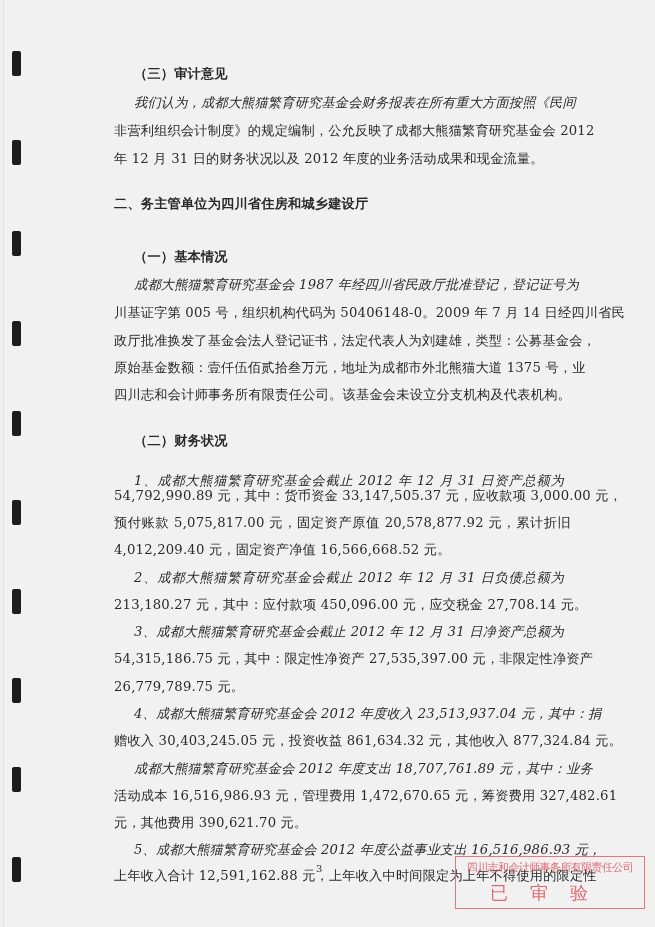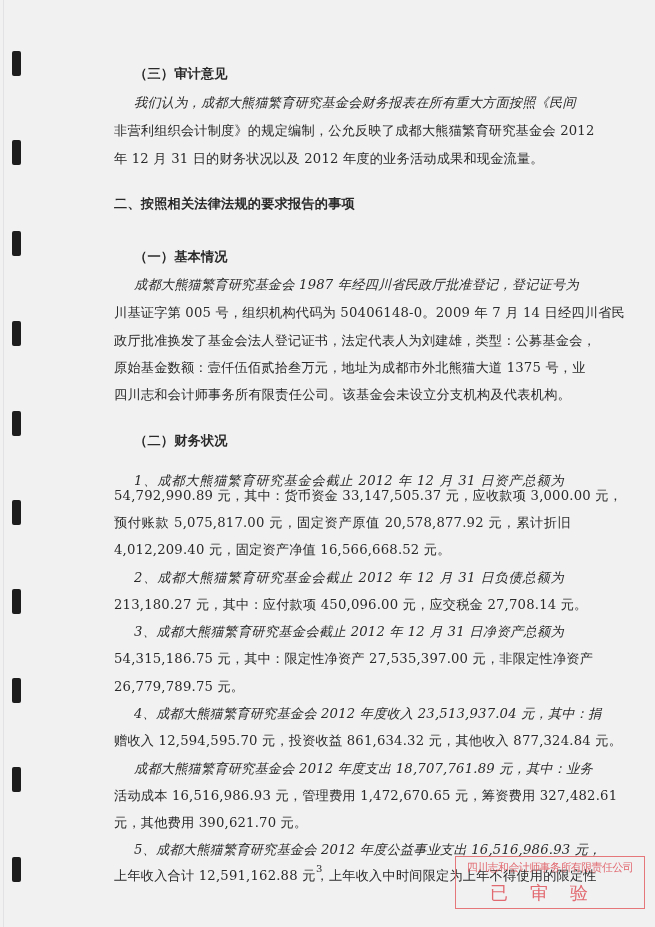--- a/index.html
+++ b/index.html
@@ -62,21 +62,21 @@
   <div class="hole" style="top:857px"></div>
 </div>
 
 <div>
   <div class="line subheading" style="top:66px">（三）审计意见</div>
 
   <div class="line indent justify" style="top:95px">我们认为，成都大熊猫繁育研究基金会财务报表在所有重大方面按照《民间</div>
   <div class="line justify" style="top:123px">非营利组织会计制度》的规定编制，公允反映了成都大熊猫繁育研究基金会 2012</div>
   <div class="line" style="top:151px">年 12 月 31 日的财务状况以及 2012 年度的业务活动成果和现金流量。</div>
 
-  <div class="line heading" style="top:196px">二、按照相关法律法规的要求报告的事项</div>
+  <div class="line heading" style="top:196px">二、务主管单位为四川省住房和城乡建设厅</div>
 
   <div class="line subheading" style="top:249px">（一）基本情况</div>
   <div class="line indent justify" style="top:277px">成都大熊猫繁育研究基金会 1987 年经四川省民政厅批准登记，登记证号为</div>
   <div class="line justify" style="top:305px">川基证字第 005 号，组织机构代码为 50406148-0。2009 年 7 月 14 日经四川省民</div>
   <div class="line justify" style="top:333px">政厅批准换发了基金会法人登记证书，法定代表人为刘建雄，类型：公募基金会，</div>
   <div class="line justify" style="top:360px">原始基金数额：壹仟伍佰贰拾叁万元，地址为成都市外北熊猫大道 1375 号，业</div>
   <div class="line justify" style="top:387px">四川志和会计师事务所有限责任公司。该基金会未设立分支机构及代表机构。</div>
 
   <div class="line subheading" style="top:433px">（二）财务状况</div>
 
@@ -86,21 +86,21 @@
   <div class="line" style="top:542px">4,012,209.40 元，固定资产净值 16,566,668.52 元。</div>
 
   <div class="line indent justify" style="top:570px">2、成都大熊猫繁育研究基金会截止 2012 年 12 月 31 日负债总额为</div>
   <div class="line" style="top:597px">213,180.27 元，其中：应付款项 450,096.00 元，应交税金 27,708.14 元。</div>
 
   <div class="line indent justify" style="top:624px">3、成都大熊猫繁育研究基金会截止 2012 年 12 月 31 日净资产总额为</div>
   <div class="line justify" style="top:651px">54,315,186.75 元，其中：限定性净资产 27,535,397.00 元，非限定性净资产</div>
   <div class="line" style="top:679px">26,779,789.75 元。</div>
 
   <div class="line indent justify" style="top:706px">4、成都大熊猫繁育研究基金会 2012 年度收入 23,513,937.04 元，其中：捐</div>
-  <div class="line justify" style="top:733px">赠收入 12,594,595.70 元，投资收益 861,634.32 元，其他收入 877,324.84 元。</div>
+  <div class="line justify" style="top:733px">赠收入 30,403,245.05 元，投资收益 861,634.32 元，其他收入 877,324.84 元。</div>
 
   <div class="line indent justify" style="top:761px">成都大熊猫繁育研究基金会 2012 年度支出 18,707,761.89 元，其中：业务</div>
   <div class="line justify" style="top:788px">活动成本 16,516,986.93 元，管理费用 1,472,670.65 元，筹资费用 327,482.61</div>
   <div class="line" style="top:815px">元，其他费用 390,621.70 元。</div>
 
   <div class="line indent justify" style="top:842px">5、成都大熊猫繁育研究基金会 2012 年度公益事业支出 16,516,986.93 元，</div>
   <div class="line justify" style="top:868px; width:445px">上年收入合计 12,591,162.88 元，上年收入中时间限定为上年不得使用的限定性</div>
 </div>
 
 <div class="page-number">3</div>

